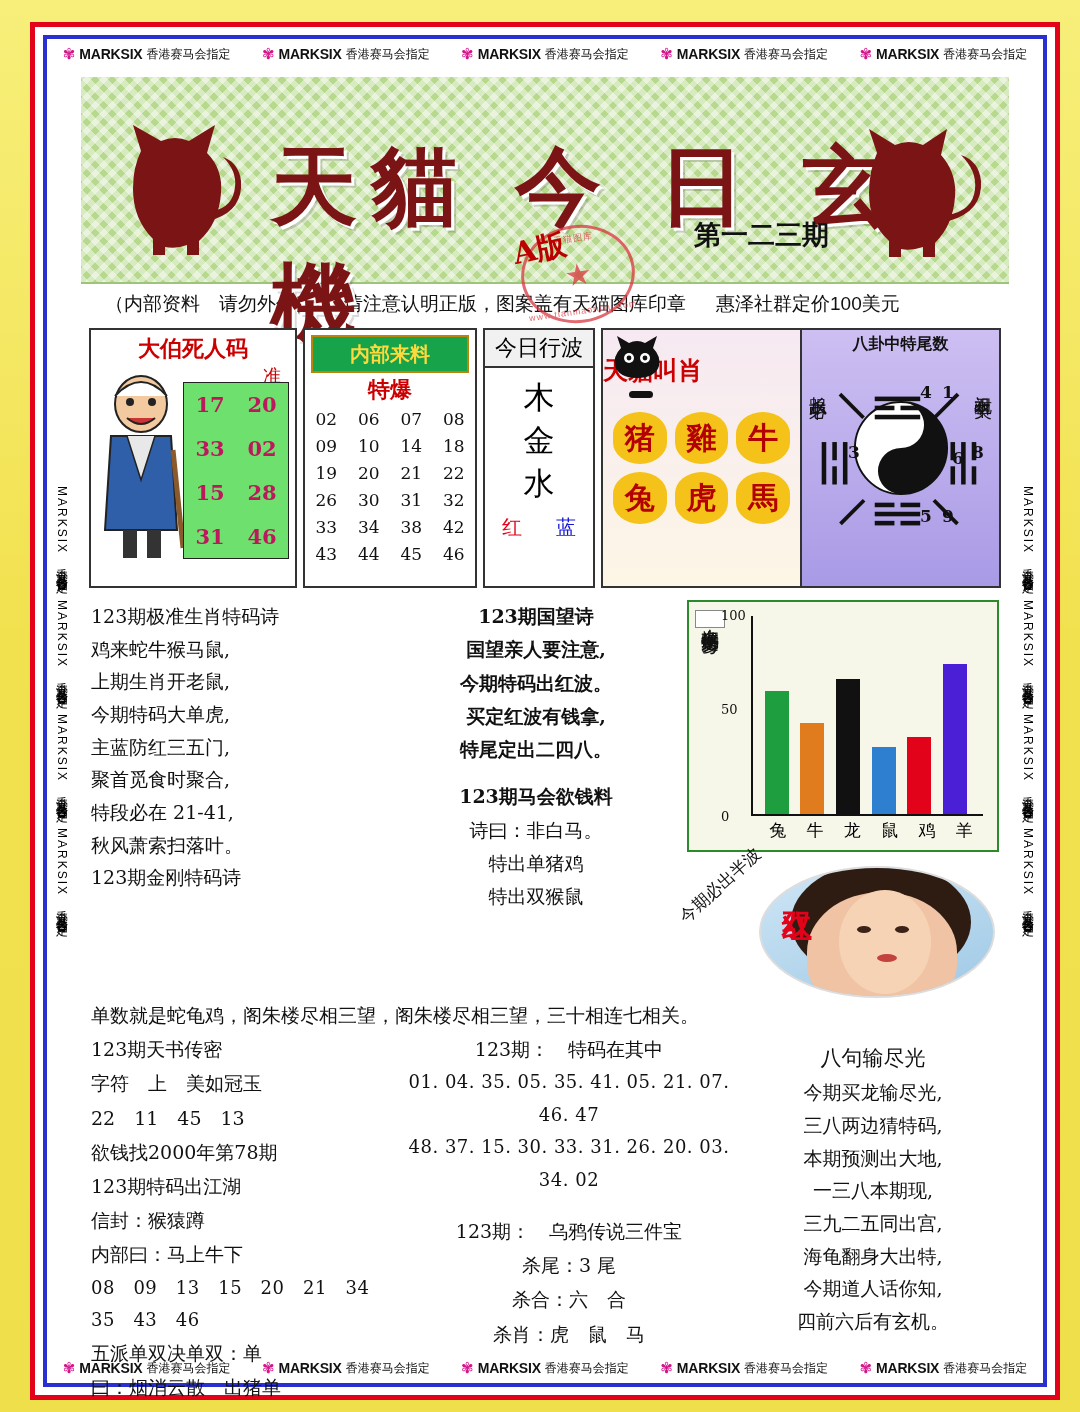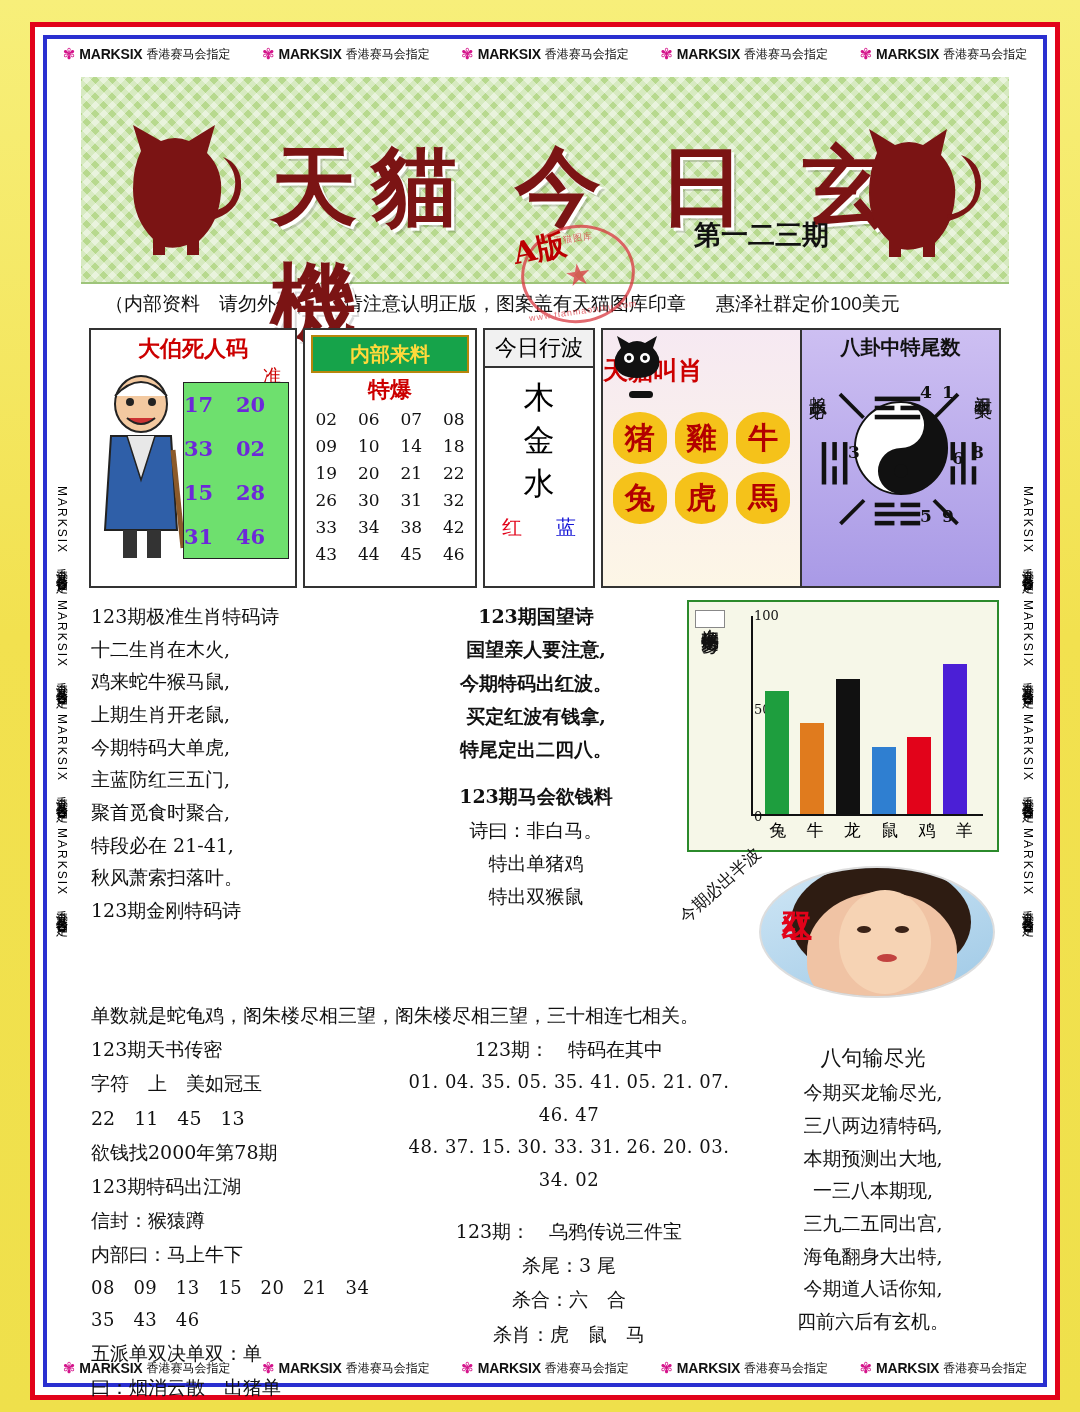--- a/index.html
+++ b/index.html
@@ -72,22 +72,22 @@
   .bx{border:2px solid #333;box-sizing:border-box;position:relative;background:#fff;}
 
   .bx1{width:208px;background:#ffffff;}
   .bx1 .hd{color:#c00;font-weight:bold;font-size:22px;text-align:center;padding-top:4px;
      font-family:"DejaVu Serif",serif;}
   .bx1 .zhun{position:absolute;right:14px;top:34px;color:#c00;font-size:18px;}
   .oldman{position:absolute;left:6px;top:40px;width:88px;height:190px;}
   .numgrid{position:absolute;right:6px;top:52px;width:104px;height:175px;
      background:#6ee06e;border:1px solid #222;
      display:grid;grid-template-columns:1fr 1fr;align-content:space-around;
-     font-family:"DejaVu Serif",serif;font-weight:bold;font-size:21px;color:#6d28d9;
-     }
+     font-family:"DejaVu Serif",serif;font-weight:bold;font-size:21px;color:#be185d;
+     text-align:center;}
 
   .bx2{width:174px;background:#fff;}
   .bx2 .banner{margin:5px 6px 0 6px;height:34px;background:#16a34a;border:2px solid #b8860b;
      color:#ffd93b;font-weight:bold;font-size:20px;display:flex;align-items:center;
      justify-content:center;font-family:"DejaVu Serif",serif;}
   .bx2 .sub{color:#c00;font-weight:bold;font-size:22px;text-align:center;margin-top:2px;
      font-family:"DejaVu Serif",serif;}
   .bx2 .nums{margin-top:4px;font-family:"DejaVu Serif",serif;font-size:17px;color:#111;
      display:grid;grid-template-columns:repeat(4,1fr);row-gap:7px;text-align:center;}
 
@@ -104,21 +104,21 @@
   .zodiac .zhd{color:#c00;font-weight:bold;font-size:25px;text-align:left;padding-top:24px;
      font-family:"DejaVu Serif",serif;}
   .zodiac .bar{height:7px;margin:4px 26px 0 26px;background:#111;border-radius:4px;}
   .zgrid{display:grid;grid-template-columns:1fr 1fr 1fr;gap:8px;padding:14px 10px;}
   .zcell{background:#f5c21a;border-radius:50%/42%;height:52px;display:flex;
      align-items:center;justify-content:center;font-family:"DejaVu Serif",serif;
      font-weight:bold;font-size:30px;color:#b30000;}
   .blackcat{position:absolute;left:6px;top:4px;}
   .bagua{width:50%;background:linear-gradient(180deg,#cdbff2,#a99ae6);position:relative;
      border-left:2px solid #333;}
-  .bagua .bhd{text-align:center;font-weight:bold;font-size:20px;padding-top:4px;color:#111;
+  .bagua .bhd{text-align:center;font-weight:bold;font-size:16px;padding-top:4px;color:#111;
      font-family:"DejaVu Serif",serif;}
   .bagua .vleft{position:absolute;left:4px;top:52px;writing-mode:vertical-rl;
      font-size:18px;color:#111;font-family:"DejaVu Serif",serif;letter-spacing:2px;}
   .bagua .vright{position:absolute;right:4px;top:52px;writing-mode:vertical-rl;
      font-size:18px;color:#111;font-family:"DejaVu Serif",serif;letter-spacing:2px;}
   .taiji{position:absolute;left:50%;top:120px;transform:translate(-50%,-50%);}
   .bnum{position:absolute;font-family:"DejaVu Serif",serif;font-size:17px;color:#111;font-weight:bold;}
 
   
   .main{position:relative;padding:6px 10px 0 10px;}
@@ -134,21 +134,21 @@
   .chart .vlabel{position:absolute;left:6px;top:8px;writing-mode:vertical-rl;
      font-size:18px;font-family:"DejaVu Serif",serif;letter-spacing:1px;color:#111;
      border:1px solid #888;padding:4px 2px;background:#fff;}
   .plot{position:absolute;left:62px;right:14px;top:14px;bottom:34px;}
   .axisY{position:absolute;left:0;top:0;bottom:0;width:2px;background:#111;}
   .axisX{position:absolute;left:0;right:0;bottom:0;height:2px;background:#111;}
   .bars{position:absolute;left:8px;right:10px;bottom:2px;top:0;display:flex;
      align-items:flex-end;justify-content:space-around;}
   .bar{width:24px;}
   .ticklbl{position:absolute;left:-30px;font-size:13px;color:#111;
-     font-family:"DejaVu Serif",serif;margin-left:33px;}
+     font-family:"DejaVu Serif",serif;}
   .xlabels{position:absolute;left:70px;right:14px;bottom:8px;display:flex;
      justify-content:space-around;font-size:17px;font-family:"DejaVu Serif",serif;}
 
   
   .photoblock{position:relative;margin-top:14px;height:130px;}
   .oval{position:absolute;right:4px;top:0;width:232px;height:128px;border-radius:50%;
      overflow:hidden;border:2px solid #ddd;background:linear-gradient(160deg,#cfe6f5,#9fc9e6);}
   .skin{position:absolute;left:46px;top:24px;width:150px;height:120px;border-radius:50% 50% 40% 40%;
      background:#f0c3a4;}
   .hair{position:absolute;left:30px;top:-6px;width:180px;height:120px;border-radius:50%;
@@ -418,21 +418,20 @@
             </svg>
           </div>
         </div>
       </div>
 
       <div class="main">
         <div class="cols">
 
           <div class="colA">
             <div>123期极准生肖特码诗</div>
-            <div>十二生肖在木火,</div>
             <div>鸡来蛇牛猴马鼠,</div>
             <div>上期生肖开老鼠,</div>
             <div>今期特码大单虎,</div>
             <div>主蓝防红三五门,</div>
             <div>聚首觅食时聚合,</div>
             <div>特段必在 21-41,</div>
             <div>秋风萧索扫落叶。</div>
             <div>123期金刚特码诗</div>
           </div>
 

